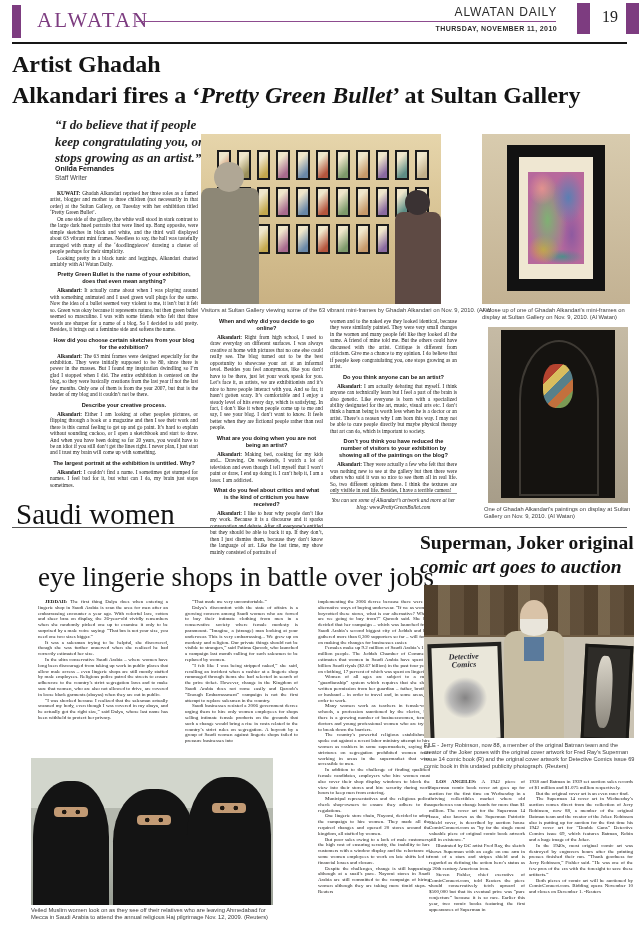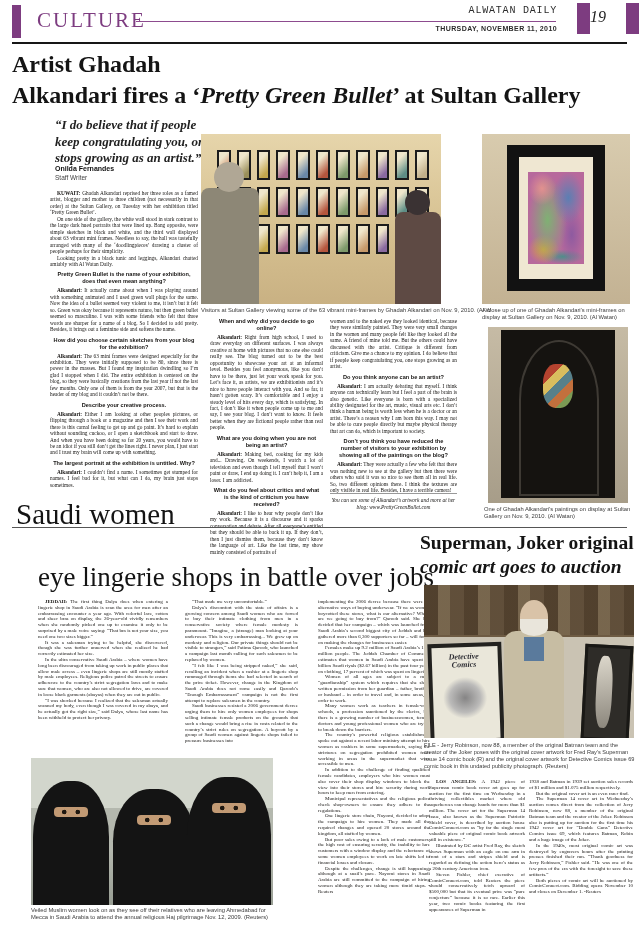--- a/index.html
+++ b/index.html
@@ -4,25 +4,25 @@
 <style>
   html,body{margin:0;padding:0;background:#fff;}
   .page{position:relative;width:639px;height:927px;background:#fff;overflow:hidden;
         font-family:"Liberation Serif",serif;color:#171513;}
   .abs{position:absolute;}
 
   
   .accent-left{left:12px;top:5px;width:9px;height:33px;background:#7d3c80;}
   .section-title{left:37px;top:8px;font-size:21px;letter-spacing:2px;color:#7d3c80;font-family:"Liberation Serif",serif;}
   .mast-hline{left:136px;top:21px;width:420px;height:1px;background:#8d4b8f;}
-  .paper-name{top:5px;right:82px;font-size:10px;letter-spacing:.8px;color:#2a2a2a;font-family:Liberation Mono, monospace;}
+  .paper-name{top:5px;right:82px;font-size:12px;letter-spacing:.8px;color:#2a2a2a;font-family:Liberation Sans, sans-serif;}
   .issue-date{top:25px;right:82px;font-size:7px;font-weight:bold;letter-spacing:.4px;color:#2a2a2a;font-family:"Liberation Sans",sans-serif;}
   .pgbar{top:3px;width:13px;height:31px;background:#7d3c80;}
   .pgbar1{left:577px;} .pgbar2{left:626px;}
-  .pgnum{left:590px;top:8px;width:40px;font-size:16px;color:#222;font-style:italic;}
+  .pgnum{left:590px;top:8px;width:40px;text-align:center;font-size:16px;color:#222;}
   .head-rule{left:12px;top:42px;width:615px;height:2px;background:#161616;}
 
   
   .hl{left:12px;font-weight:bold;font-size:24px;line-height:1;white-space:nowrap;color:#141414;}
   .hl1{top:52px;} .hl2{top:83px;}
   .hl em{font-style:italic;}
 
   .pull-quote{left:55px;top:117px;width:165px;font-style:italic;font-weight:600;font-size:13px;line-height:1.28;color:#222;}
   .byline{left:55px;top:165px;font-family:"Liberation Sans",sans-serif;font-weight:bold;font-size:7px;color:#111;}
   .byline-role{left:55px;top:174px;font-family:"Liberation Sans",sans-serif;font-size:6.5px;color:#444;}
@@ -121,21 +121,21 @@
   .s-col3{left:318px;top:599px;width:112px;height:326px;}
   .c-col1{left:429px;top:779px;width:96px;height:148px;}
   .c-col2{left:529px;top:779px;width:104px;height:148px;}
 </style>
 </head>
 <body>
 
 <div class="page">
 
   <div class="abs accent-left"></div>
-  <div class="abs section-title">CULTURE</div>
+  <div class="abs section-title">ALWATAN</div>
   <div class="abs mast-hline"></div>
   <div class="abs paper-name">ALWATAN DAILY</div>
   <div class="abs issue-date">THURSDAY, NOVEMBER 11, 2010</div>
   <div class="abs pgbar pgbar1"></div>
   <div class="abs pgnum">19</div>
   <div class="abs pgbar pgbar2"></div>
   <div class="abs head-rule"></div>
 
   <div class="abs hl hl2"><span>Alkandari fires a ‘</span><em>Pretty Green Bullet</em><span>’ at Sultan Gallery</span></div>
   <div class="abs hl hl1">Artist Ghadah</div>

